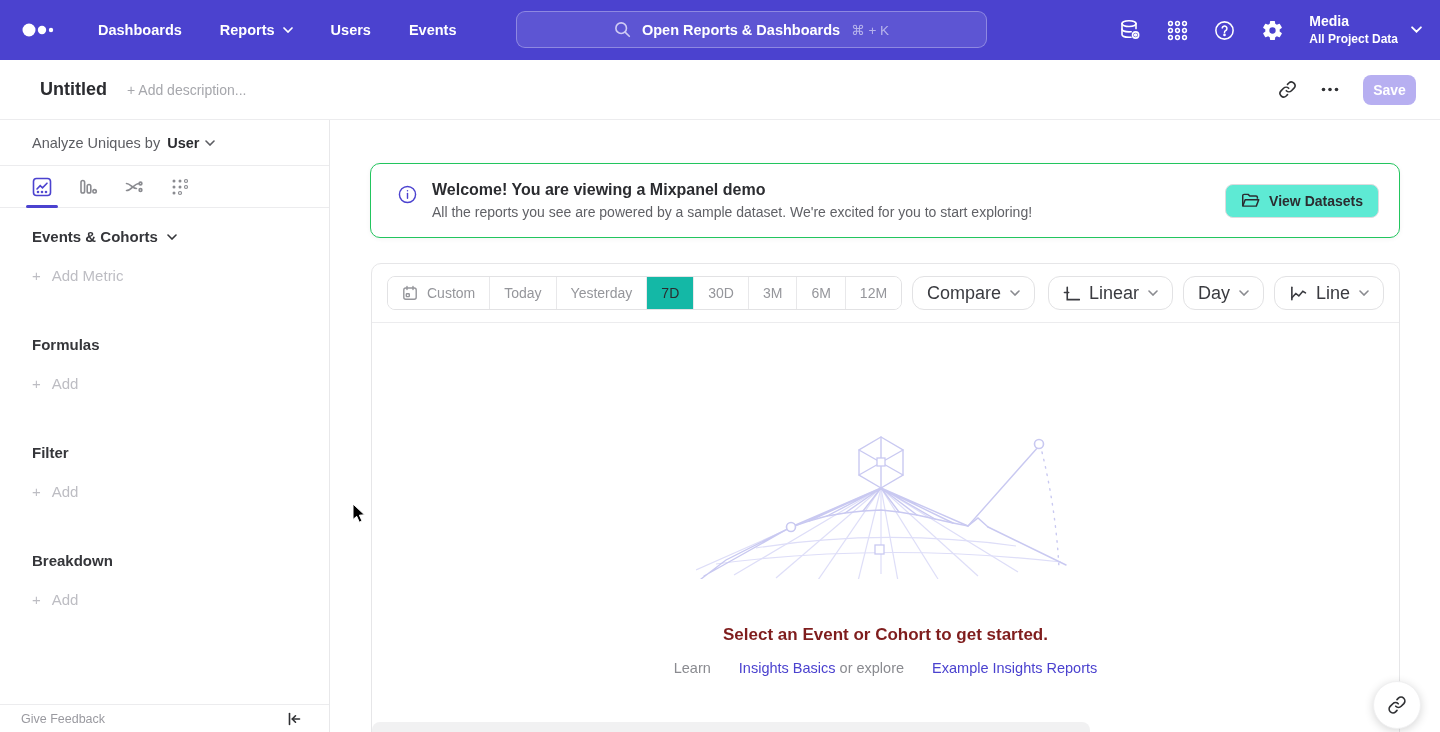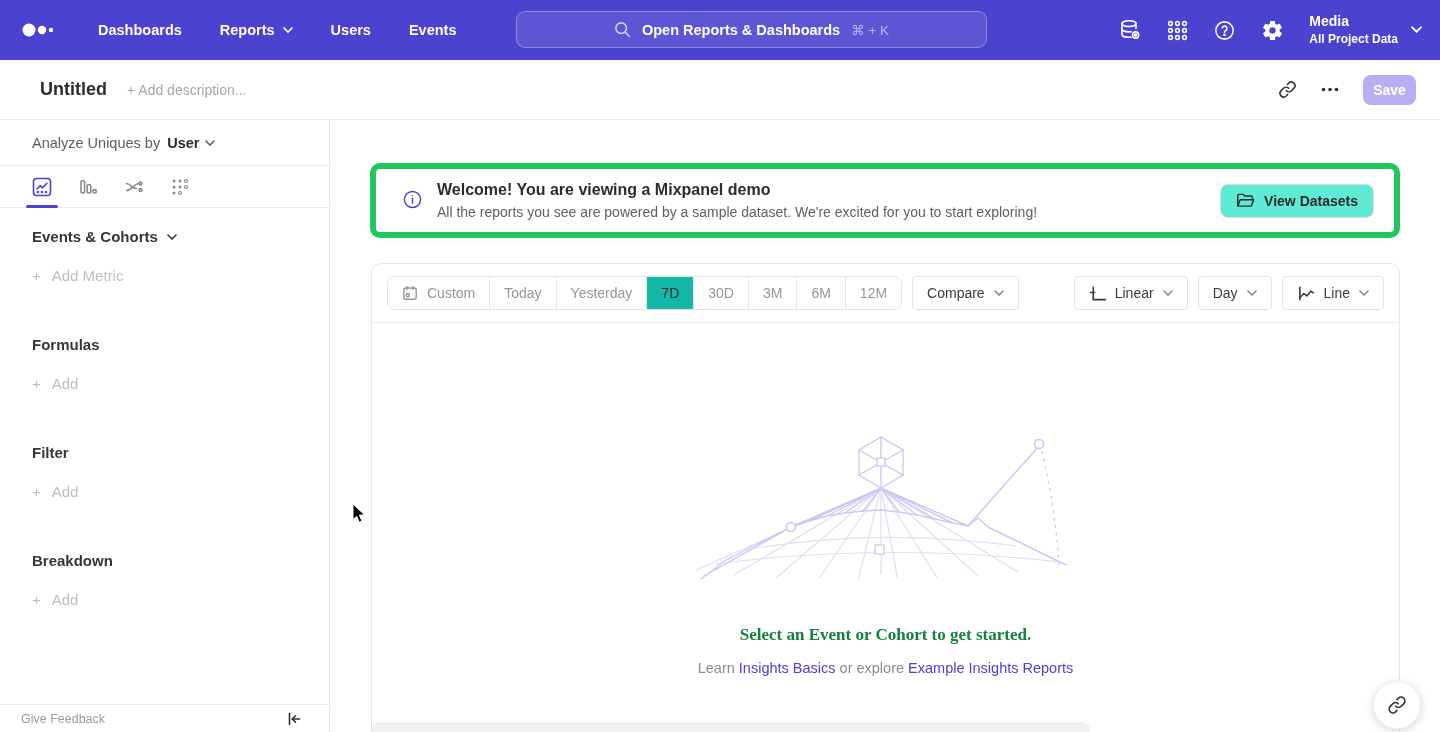--- a/index.html
+++ b/index.html
@@ -52,49 +52,49 @@
   .side-add { margin:22px 0 0 32px; font-size:15px; color:#bdbdc3; display:flex; gap:11px;
     align-items:center; cursor:pointer; }
   .side-footer { position:absolute; bottom:0; left:0; width:329px; height:28px;
     border-top:1px solid #ececee; display:flex; align-items:center; justify-content:space-between;
     padding:0 27px 0 21px; background:#fff; }
   .feedback { font-size:12.5px; color:#9a9aa0; cursor:pointer; }
 
   
   .main { position:absolute; left:330px; top:120px; width:1110px; height:612px; background:#fff; }
   .banner { position:absolute; left:40px; top:43px; width:1030px; height:75px;
-    border:6px solid #22c55e; border-radius:10px; box-shadow:0 1px 5px rgba(0,0,0,.05);
+    border:1px solid #22c55e; border-radius:10px; box-shadow:0 1px 5px rgba(0,0,0,.05);
     display:flex; align-items:center; padding:0 20px; background:#fff; }
   .banner-icon { align-self:flex-start; margin:21px 15px 0 7px; }
   .banner-text { display:flex; flex-direction:column; gap:5px; }
   .banner-title { font-size:16px; font-weight:700; color:#2b2c30; }
   .banner-sub { font-size:14px; color:#606166; }
   .view-datasets { margin-left:auto; height:34px; border:1px solid #dcdcde; border-radius:8px;
     background:#5eead4; display:flex; align-items:center; gap:9px; padding:0 15px;
     font-size:14px; font-weight:600; color:#2b2c30; cursor:pointer; font-family:inherit; }
 
   .report-card { position:absolute; left:41px; top:143px; width:1029px; height:560px;
     border:1px solid #e6e6e8; border-radius:10px; background:#fff; }
   .toolbar { height:59px; border-bottom:1px solid #ececee; display:flex; align-items:center;
     padding:0 15px; }
   .range-group { display:flex; height:34px; border:1px solid #e2e2e4; border-radius:8px; overflow:hidden; }
   .range-item { display:flex; align-items:center; padding:0 14px; font-size:14px; color:#95969b;
     border-left:1px solid #e8e8ea; cursor:pointer; gap:9px; background:#fff; }
   .range-item:first-child { border-left:none; }
   .range-item.active { background:#14b8a6; color:#2b2c30; font-weight:500; }
-  .tool-btn { height:34px; border:1px solid #e2e2e4; border-radius:4px; background:#fff;
-    display:flex; align-items:center; gap:9px; padding:0 14px; font-size:14px; font-weight:500;
+  .tool-btn { height:34px; border:1px solid #e2e2e4; border-radius:12px; background:#fff;
+    display:flex; align-items:center; gap:9px; padding:0 14px; font-size:18px; font-weight:500;
     color:#3a3b40; cursor:pointer; font-family:inherit; }
   .compare-btn { margin-left:10px; }
   .toolbar-right { margin-left:auto; display:flex; gap:10px; }
 
   .empty { position:absolute; top:160px; left:0; right:0; text-align:center; }
-  .empty-title { margin-top:42px; font-size:17px; font-weight:700; color:#15803d;font-family:Liberation Serif, serif; }
+  .empty-title { margin-top:42px; font-size:17px; font-weight:700; color:#7f1d1d; }
   .empty-links { margin-top:15px; font-size:14.5px; color:#8a8b90; }
-  .empty-links .lnk { color:#4b42cf; font-weight:500; cursor:pointer; }
+  .empty-links .lnk { color:#4b42cf; font-weight:500; cursor:pointer;margin-left:24px; }
 
   .hscrollbar { position:absolute; left:42px; top:602px; width:718px; height:12px;
     background:#f1f1f2; border-radius:8px 8px 0 0; z-index:6; cursor:pointer; }
   .float-btn { position:absolute; left:1043px; top:561px; width:48px; height:48px;
     border-radius:50%; background:#fff; border:1px solid #f0f0f1;
     box-shadow:0 2px 10px rgba(0,0,0,.16); display:flex; align-items:center; justify-content:center;
     z-index:7; cursor:pointer; }
 
   .cursor { position:absolute; left:352px; top:503px; z-index:50; pointer-events:none; }
 </style>

